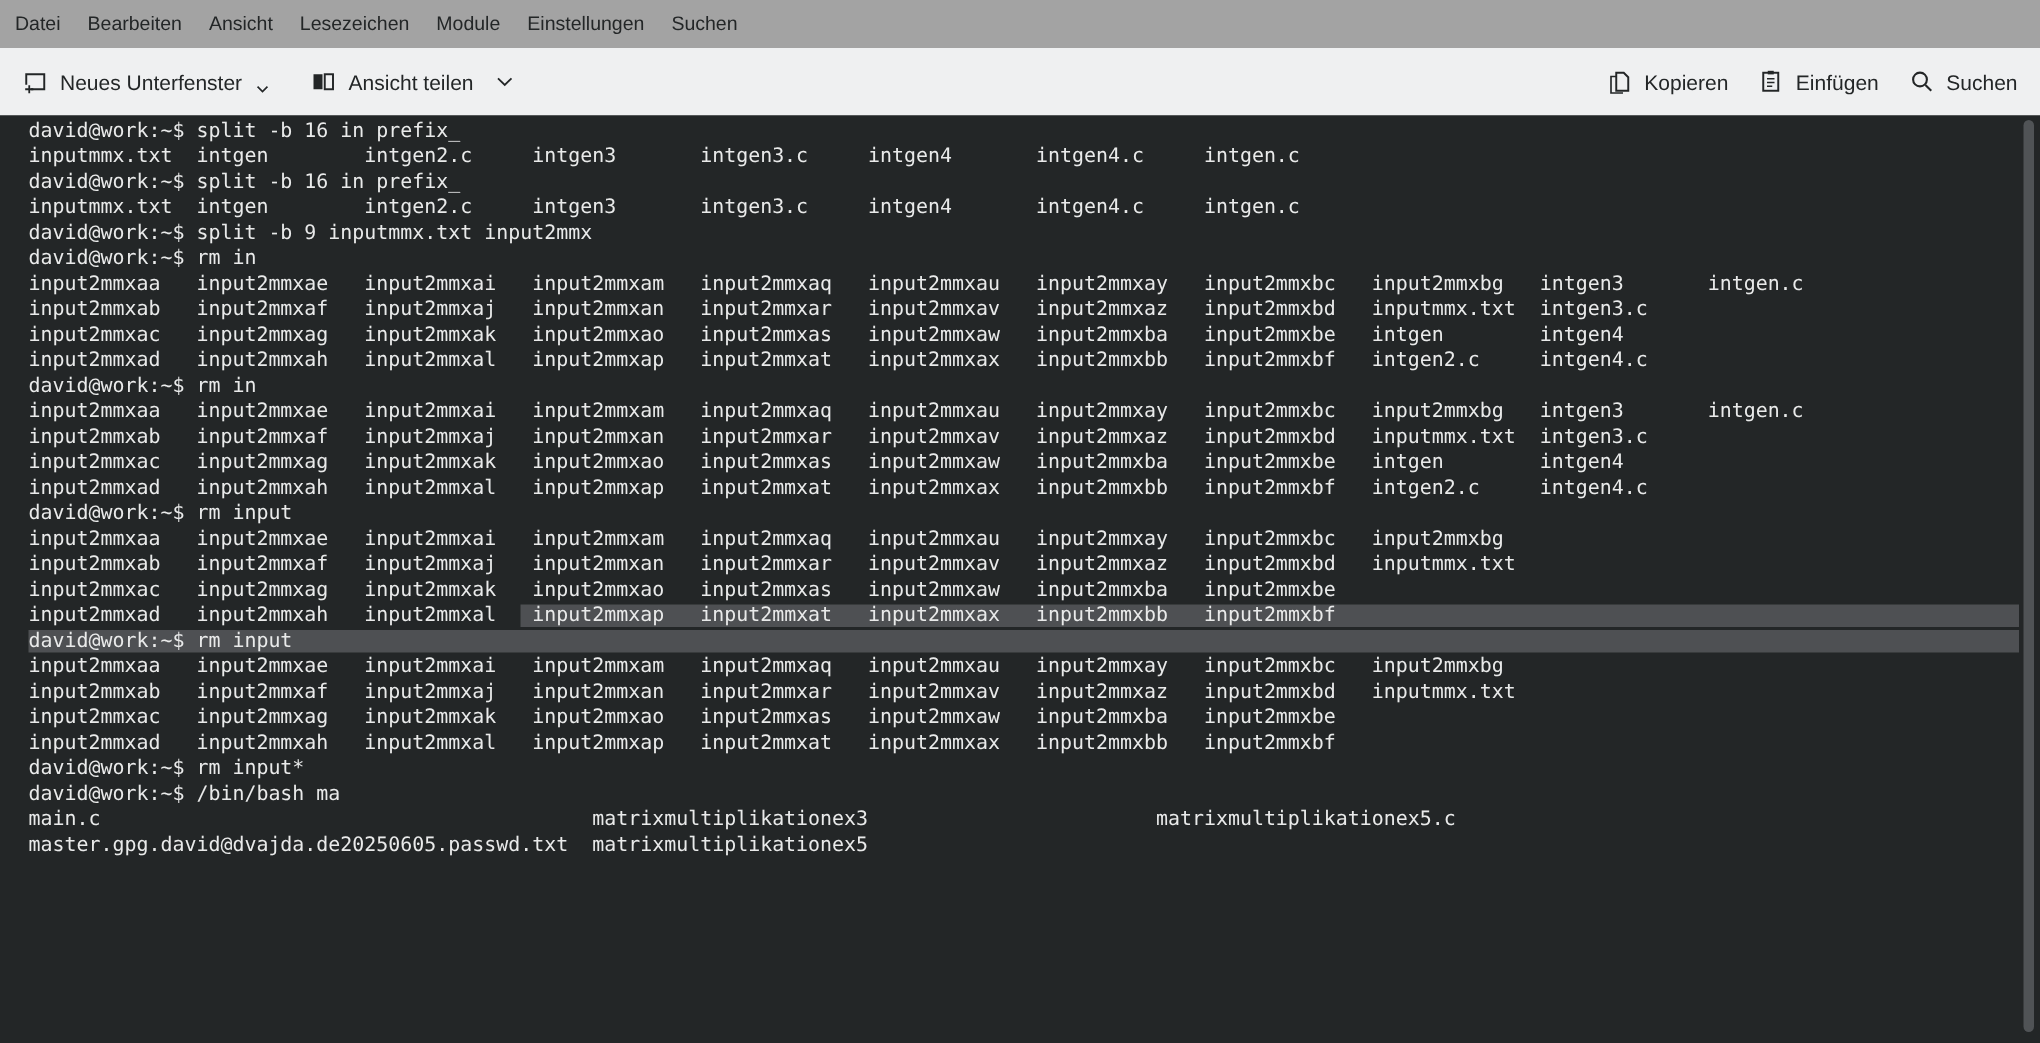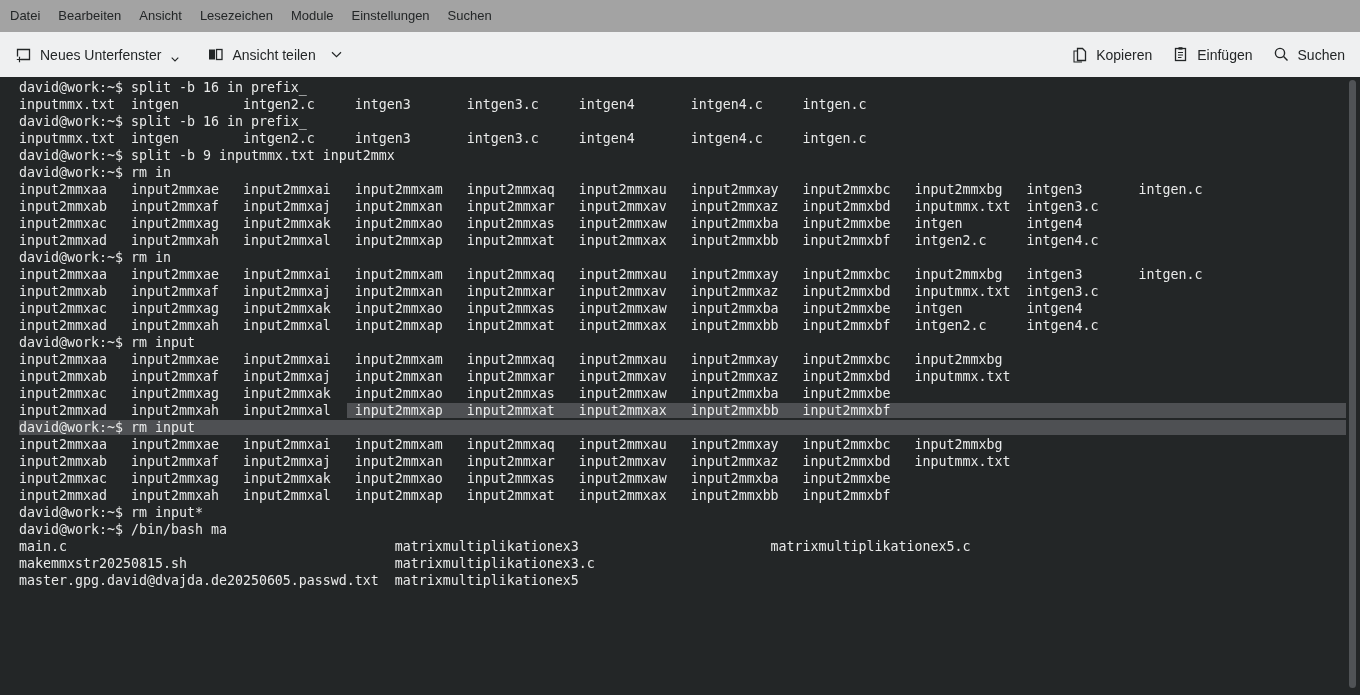--- a/index.html
+++ b/index.html
@@ -157,21 +157,20 @@
         <div class="term-line">input2mmxac   input2mmxag   input2mmxak   input2mmxao   input2mmxas   input2mmxaw   input2mmxba   input2mmxbe</div>
         <div class="term-line">input2mmxad   input2mmxah   input2mmxal  <span class="sel"> input2mmxap   input2mmxat   input2mmxax   input2mmxbb   input2mmxbf                                                         </span></div>
         <div class="term-line"><span class="sel">david@work:~$ rm input                                                                                                                                                </span></div>
         <div class="term-line">input2mmxaa   input2mmxae   input2mmxai   input2mmxam   input2mmxaq   input2mmxau   input2mmxay   input2mmxbc   input2mmxbg</div>
         <div class="term-line">input2mmxab   input2mmxaf   input2mmxaj   input2mmxan   input2mmxar   input2mmxav   input2mmxaz   input2mmxbd   inputmmx.txt</div>
         <div class="term-line">input2mmxac   input2mmxag   input2mmxak   input2mmxao   input2mmxas   input2mmxaw   input2mmxba   input2mmxbe</div>
         <div class="term-line">input2mmxad   input2mmxah   input2mmxal   input2mmxap   input2mmxat   input2mmxax   input2mmxbb   input2mmxbf</div>
         <div class="term-line">david@work:~$ rm input*</div>
         <div class="term-line">david@work:~$ /bin/bash ma</div>
         <div class="term-line">main.c                                         matrixmultiplikationex3                        matrixmultiplikationex5.c</div>
-        <div class="term-line">makemmxstr20250815.sh                          matrixmultiplikationex3.c</div>
         <div class="term-line">master.gpg.david@dvajda.de20250605.passwd.txt  matrixmultiplikationex5</div>
       </div>
     <div class="scrollbar">
       <div class="scrollbar-thumb"></div>
     </div>
   </div>
 
 </div>
 
 </body></html>

